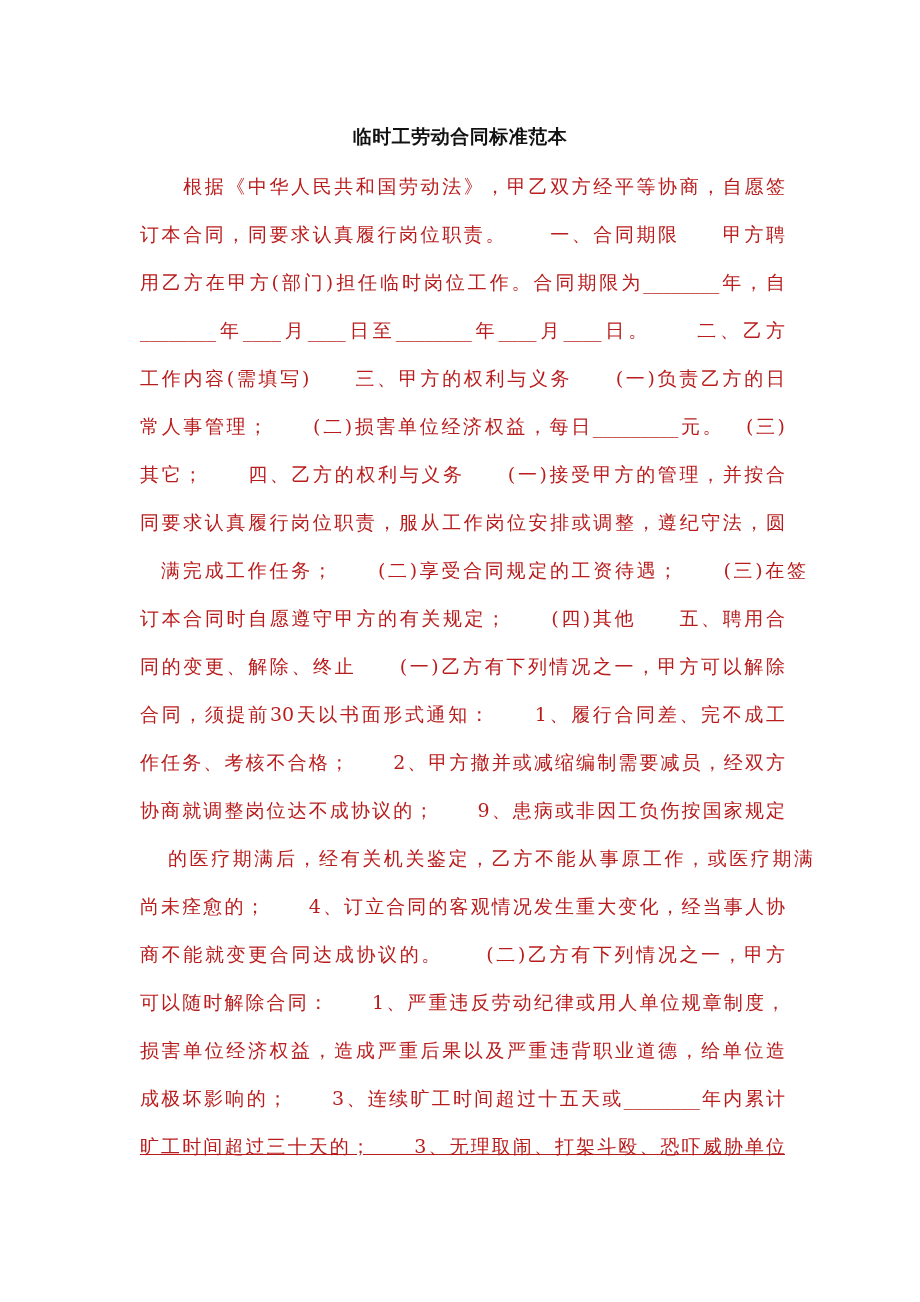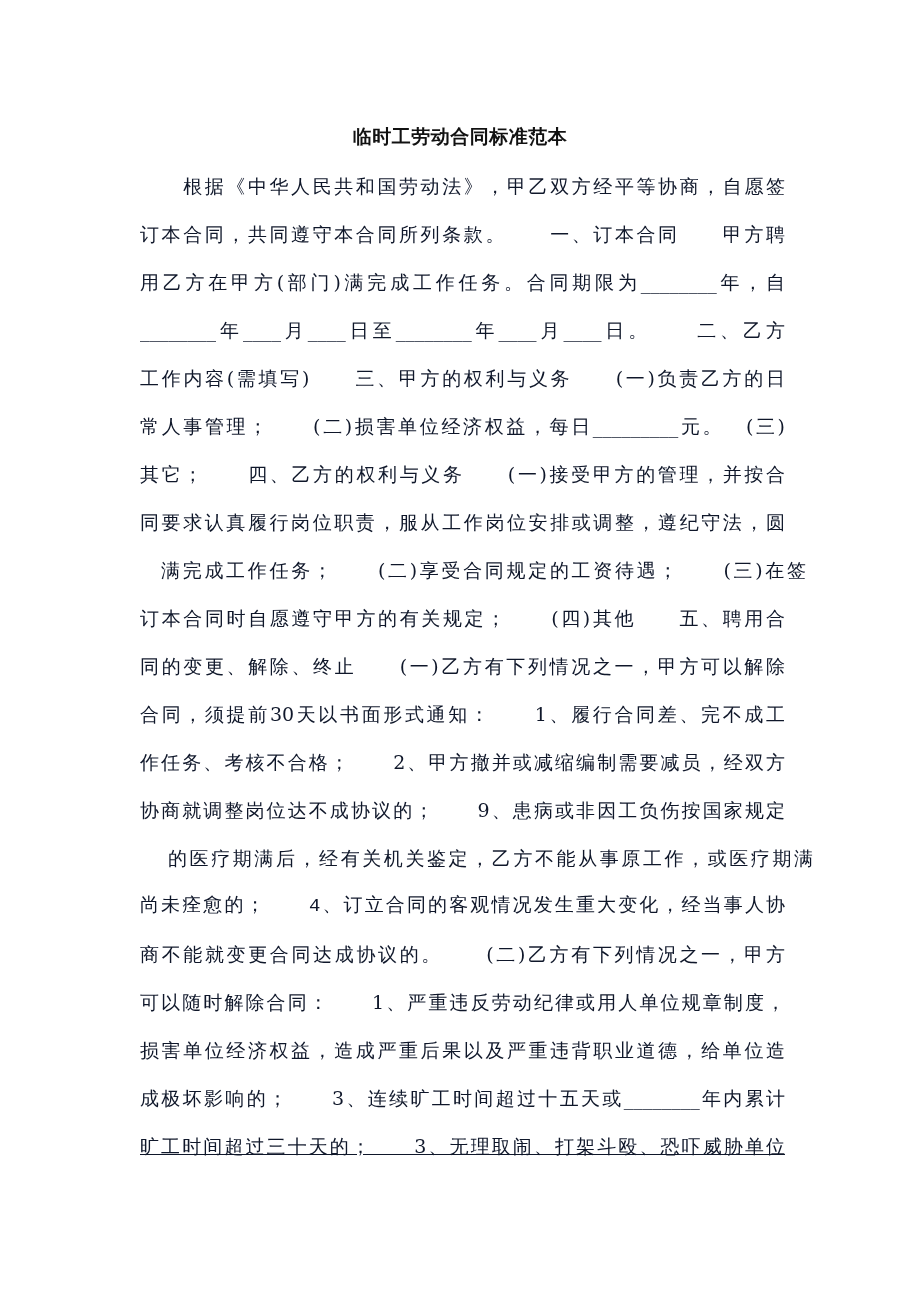--- a/index.html
+++ b/index.html
@@ -4,43 +4,43 @@
   <style>
     html, body { margin: 0; padding: 0; background: #ffffff; }
     body { width: 920px; height: 1302px; position: relative; overflow: hidden;
       font-family: "DejaVu Serif", "Liberation Serif", serif; color: #111; }
     .page { position: absolute; left: 0; top: 0; width: 788px; height: 1302px; background: #fff; }
     .title { position: absolute; top: 124px; left: 0; width: 920px; text-align: center;
       font-family: "DejaVu Sans", "Liberation Sans", sans-serif; font-weight: bold;
       font-size: 19px; letter-spacing: 0.5px; color: #111; }
     .line { position: absolute; left: 140px; width: 645px; height: 30px;
       font-size: 19px; line-height: 30px; white-space: pre;
-      text-align: justify; text-align-last: justify; color: #0f172a; }
+      text-align: justify; text-align-last: justify; color: #b91c1c; }
   </style>
 </head>
 <body>
 
 <div class="page">
   <div class="title">临时工劳动合同标准范本</div>
   <div id="lines">
       <div class="line" style="top: 171px;">　　根据《中华人民共和国劳动法》，甲乙双方经平等协商，自愿签</div>
-      <div class="line" style="top: 219px;">订本合同，共同遵守本合同所列条款。　　一、订本合同　　甲方聘</div>
-      <div class="line" style="top: 267px;">用乙方在甲方(部门)满完成工作任务。合同期限为________年，自</div>
+      <div class="line" style="top: 219px;">订本合同，同要求认真履行岗位职责。　　一、合同期限　　甲方聘</div>
+      <div class="line" style="top: 267px;">用乙方在甲方(部门)担任临时岗位工作。合同期限为________年，自</div>
       <div class="line" style="top: 315px;">________年____月____日至________年____月____日。　　二、乙方</div>
       <div class="line" style="top: 363px;">工作内容(需填写)　　三、甲方的权利与义务　　(一)负责乙方的日</div>
       <div class="line" style="top: 411px;">常人事管理；　　(二)损害单位经济权益，每日_________元。　(三)</div>
       <div class="line" style="top: 459px;">其它；　　四、乙方的权利与义务　　(一)接受甲方的管理，并按合</div>
       <div class="line" style="top: 507px;">同要求认真履行岗位职责，服从工作岗位安排或调整，遵纪守法，圆</div>
       <div class="line" style="top: 555px; margin-left: 21px;">满完成工作任务；　　(二)享受合同规定的工资待遇；　　(三)在签</div>
       <div class="line" style="top: 603px;">订本合同时自愿遵守甲方的有关规定；　　(四)其他　　五、聘用合</div>
       <div class="line" style="top: 651px;">同的变更、解除、终止　　(一)乙方有下列情况之一，甲方可以解除</div>
       <div class="line" style="top: 699px;">合同，须提前30天以书面形式通知：　　1、履行合同差、完不成工</div>
       <div class="line" style="top: 747px;">作任务、考核不合格；　　2、甲方撤并或减缩编制需要减员，经双方</div>
       <div class="line" style="top: 795px;">协商就调整岗位达不成协议的；　　9、患病或非因工负伤按国家规定</div>
       <div class="line" style="top: 843px; margin-left: 28px;">的医疗期满后，经有关机关鉴定，乙方不能从事原工作，或医疗期满</div>
-      <div class="line" style="top: 891px; font-family: Liberation Mono, monospace;">尚未痊愈的；　　4、订立合同的客观情况发生重大变化，经当事人协</div>
+      <div class="line" style="top: 891px;">尚未痊愈的；　　4、订立合同的客观情况发生重大变化，经当事人协</div>
       <div class="line" style="top: 939px;">商不能就变更合同达成协议的。　　(二)乙方有下列情况之一，甲方</div>
       <div class="line" style="top: 987px;">可以随时解除合同：　　1、严重违反劳动纪律或用人单位规章制度，</div>
       <div class="line" style="top: 1035px;">损害单位经济权益，造成严重后果以及严重违背职业道德，给单位造</div>
       <div class="line" style="top: 1083px;">成极坏影响的；　　3、连续旷工时间超过十五天或________年内累计</div>
       <div class="line" style="top: 1131px; text-decoration: underline;">旷工时间超过三十天的；　　3、无理取闹、打架斗殴、恐吓威胁单位</div>
     </div>
 </div>
 
 </body></html>

